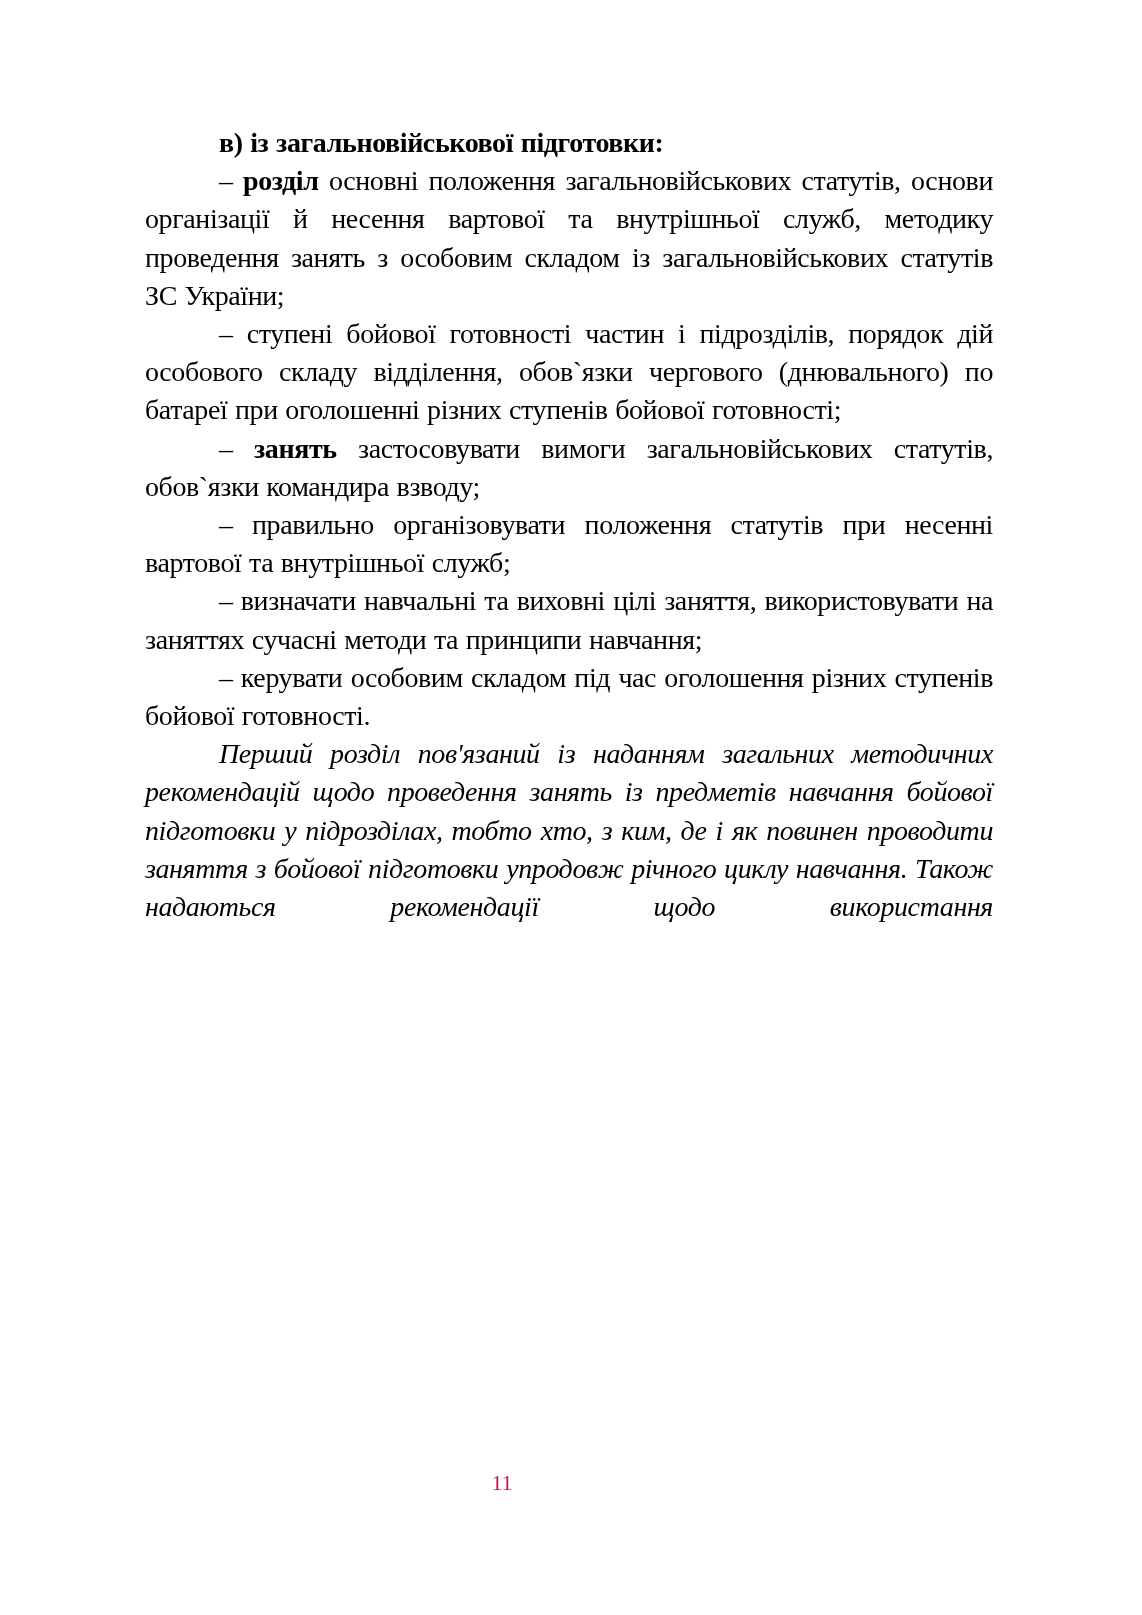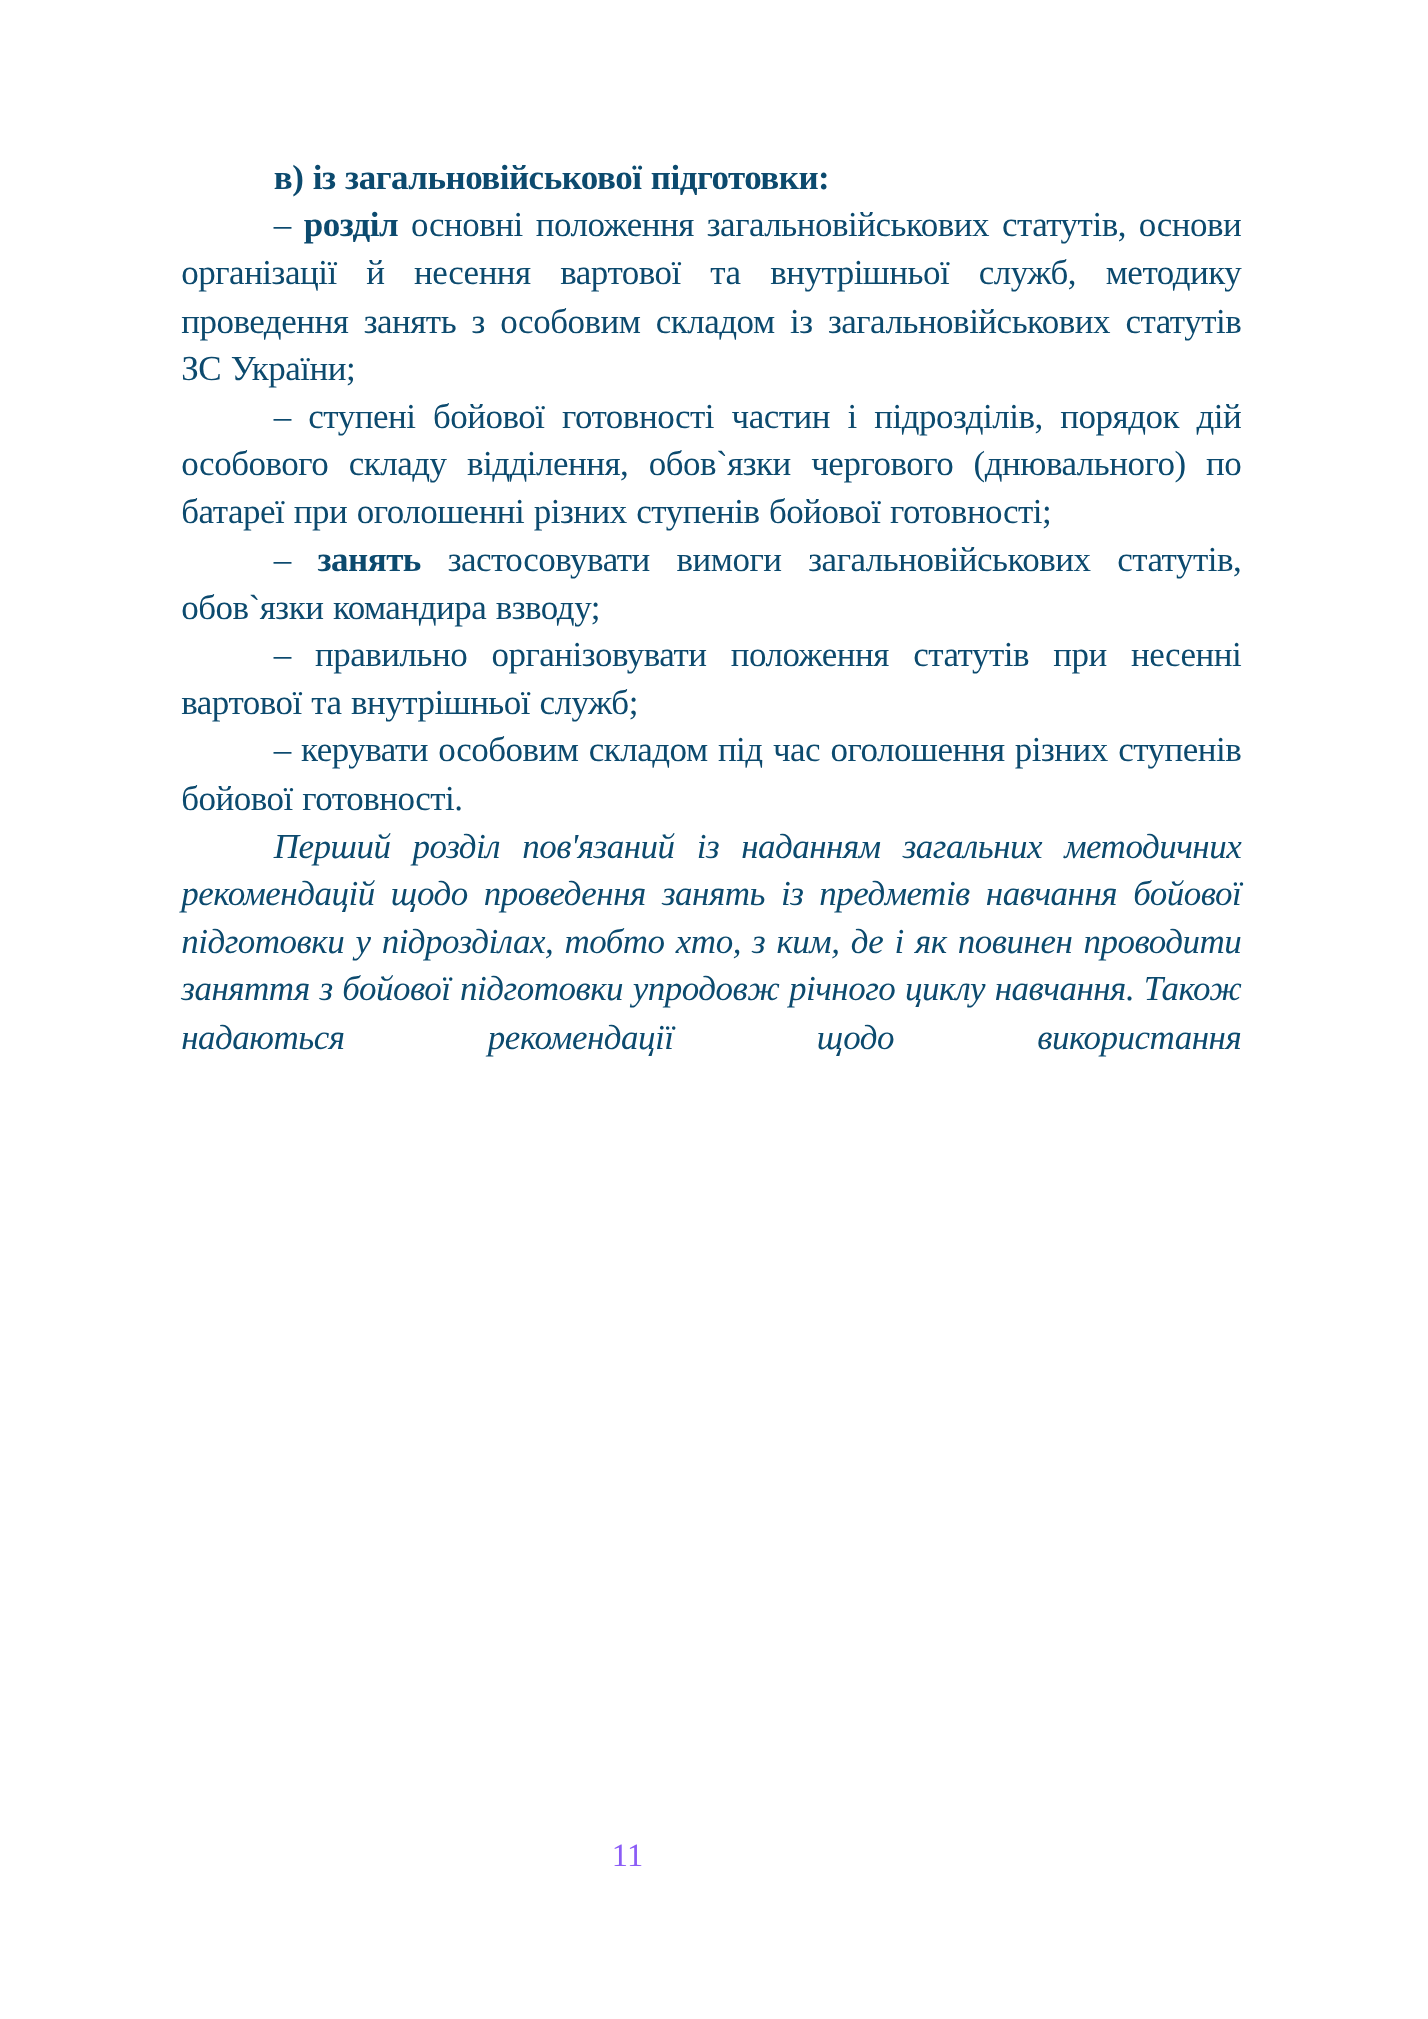--- a/index.html
+++ b/index.html
@@ -5,59 +5,60 @@
   html, body { margin: 0; padding: 0; background: #ffffff; }
   body { width: 1142px; height: 1615px; position: relative; overflow: hidden; }
   .page {
     position: absolute;
     left: 145px;
     top: 124px;
     width: 848px;
     font-family: "Liberation Serif", "DejaVu Serif", serif;
     font-size: 28px;
     line-height: 38.2px;
-    color: #0c4a6e;
+    color: #000000;
     letter-spacing: -0.4px;
     word-spacing: 1px;
   }
   .para {
     margin: 0;
     text-indent: 74px;
     text-align: justify;
     text-align-last: left;
   }
   .para.heading { font-weight: bold; }
   .para b { font-weight: bold; }
   .page-number {
     position: absolute;
     left: 0;
     width: 1004px;
     top: 1470px;
     text-align: center;
     font-family: "Liberation Serif", "DejaVu Serif", serif;
-    font-size: 26px;
-    color: #8b5cf6;
+    font-size: 22px;
+    color: #be185d;
   }
 </style>
 </head>
 <body>
 
 <div class="page">
   <p class="para heading">в) із загальновійськової підготовки:</p>
 
   <p class="para"><span>– </span><b>розділ</b><span> основні положення загальновійськових статутів, основи організації й несення вартової та внутрішньої служб, методику проведення занять з особовим складом із загальновійськових статутів ЗС України;</span></p>
 
 
   <p class="para"><span>– </span><span>ступені бойової готовності частин і підрозділів, порядок дій особового складу відділення, обов`язки чергового (днювального) по батареї при оголошенні різних ступенів бойової готовності;</span></p>
 
   <p class="para"><span>– </span><b>занять</b><span> застосовувати вимоги загальновійськових статутів, обов`язки командира взводу;</span></p>
 
   <p class="para"><span>– </span><span>правильно організовувати положення статутів при несенні вартової та внутрішньої служб;</span></p>
 
 
+  <p class="para"><span>– </span><span>визначати навчальні та виховні цілі заняття, використовувати на заняттях сучасні  методи та принципи навчання;</span></p>
 
   <p class="para"><span>– </span><span>керувати особовим складом під час оголошення різних ступенів бойової готовності.</span></p>
 
 
   <p class="para" style="text-align-last: justify; font-style: italic;"><span>Перший розділ пов'язаний із наданням загальних методичних рекомендацій щодо проведення занять із предметів навчання бойової підготовки у підрозділах, тобто хто, з ким, де і як повинен проводити заняття з бойової підготовки упродовж річного циклу навчання. Також надаються рекомендації щодо використання</span></p>
 </div>
 
 <div class="page-number">11</div>
 
 </body></html>

